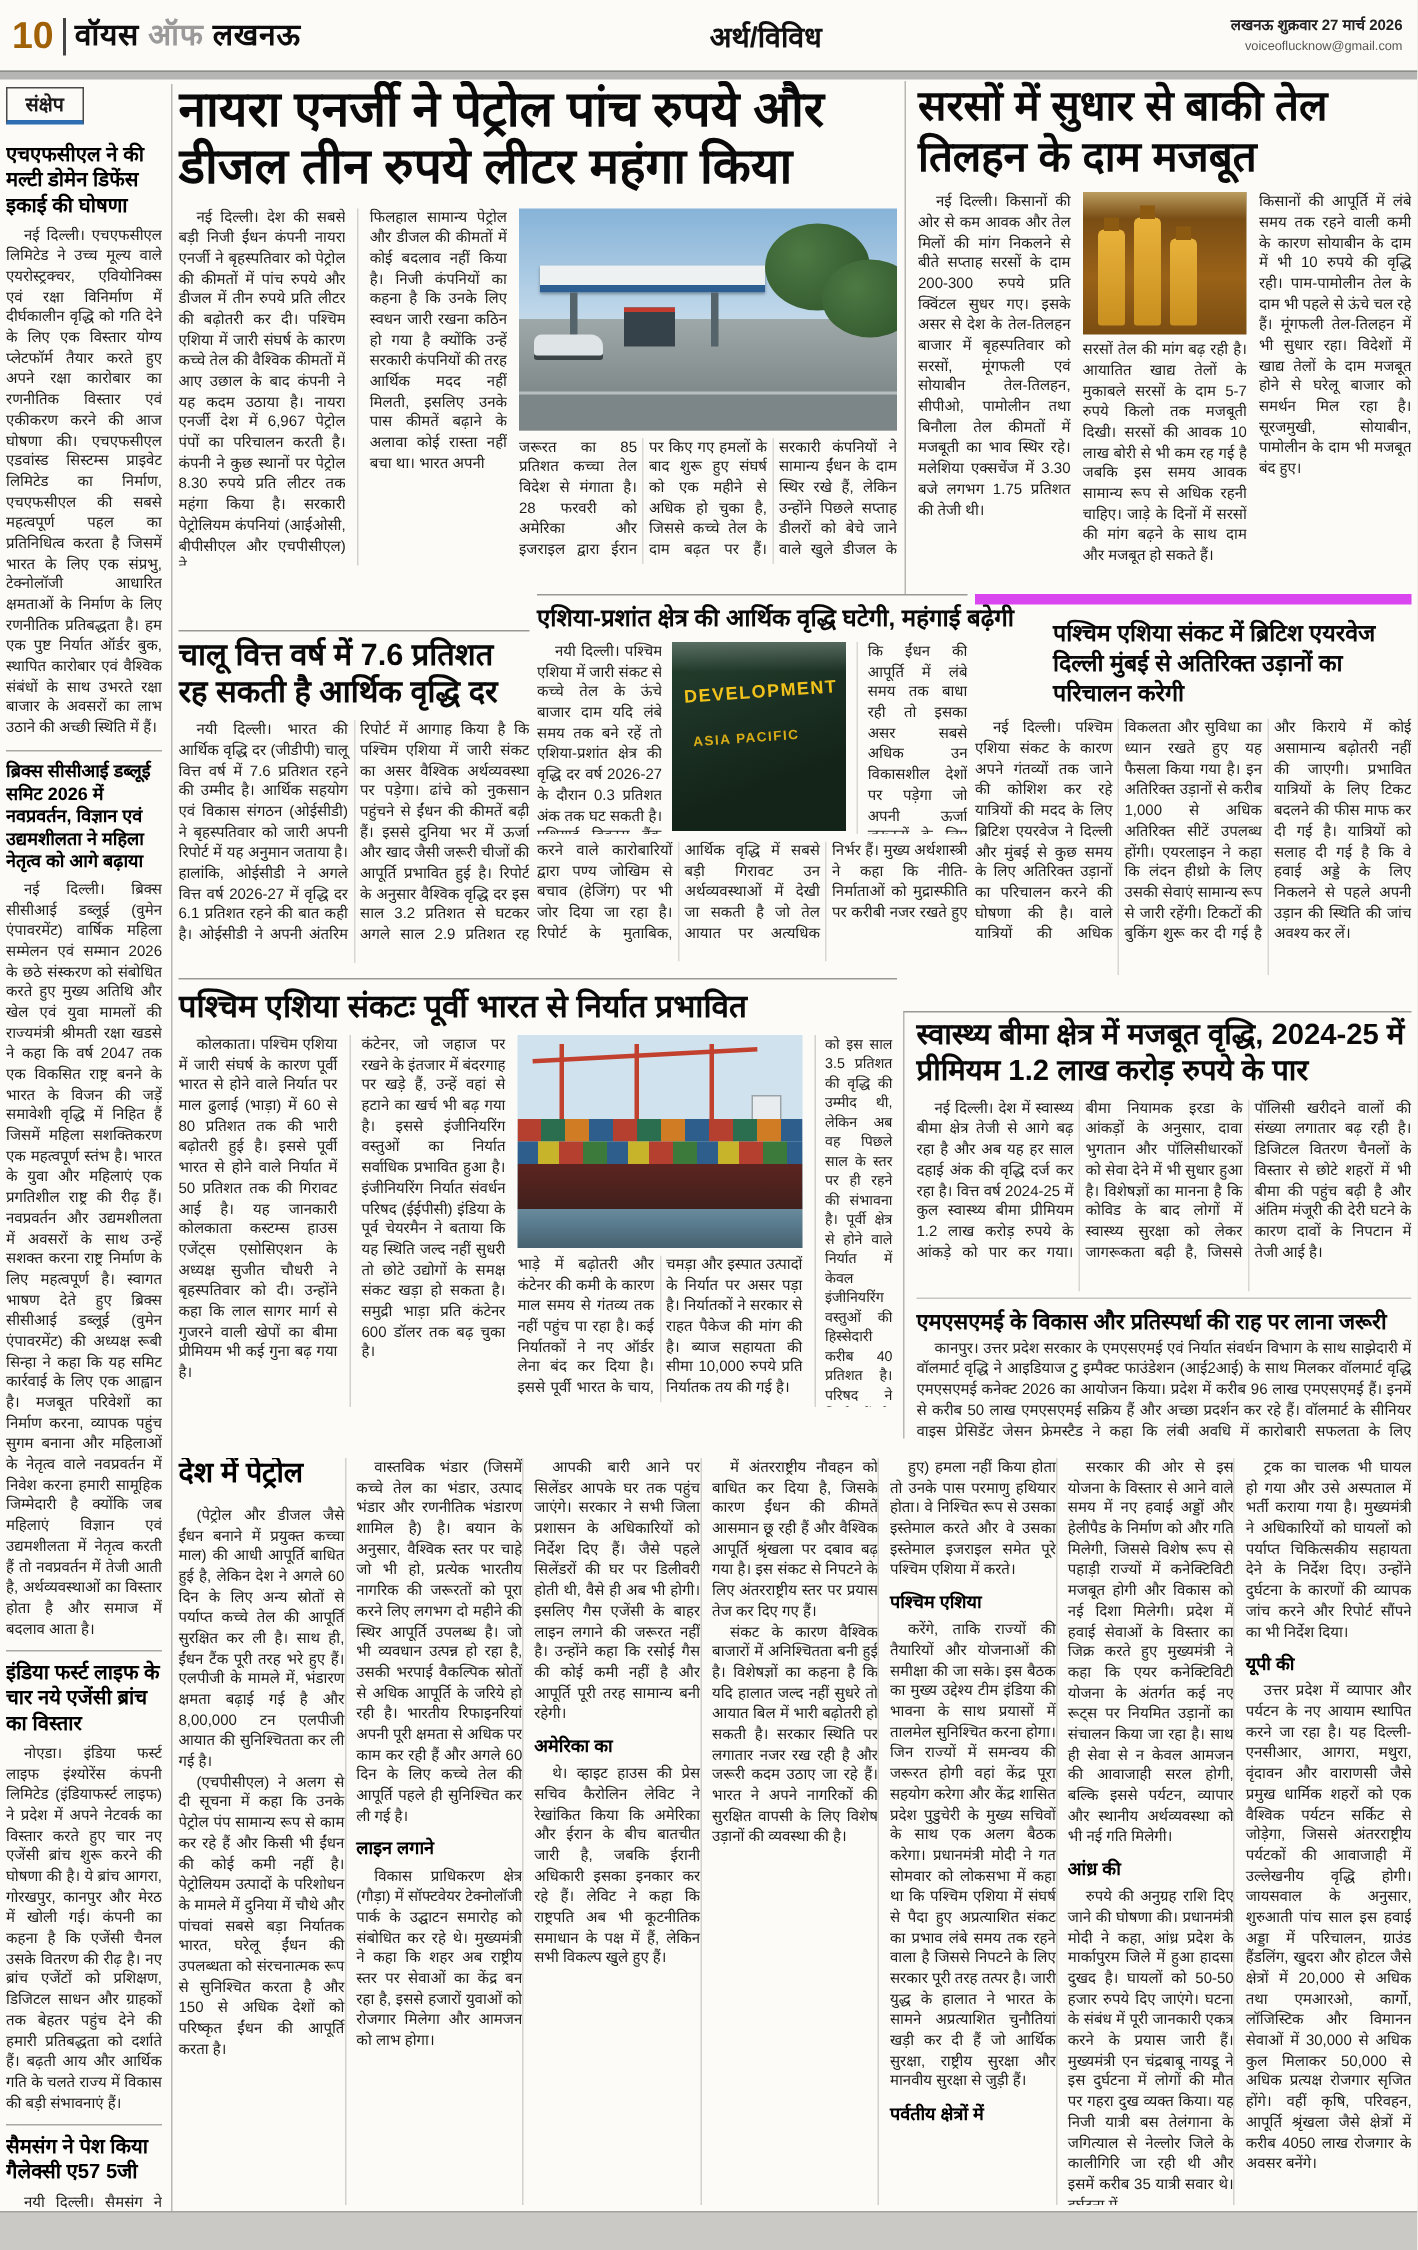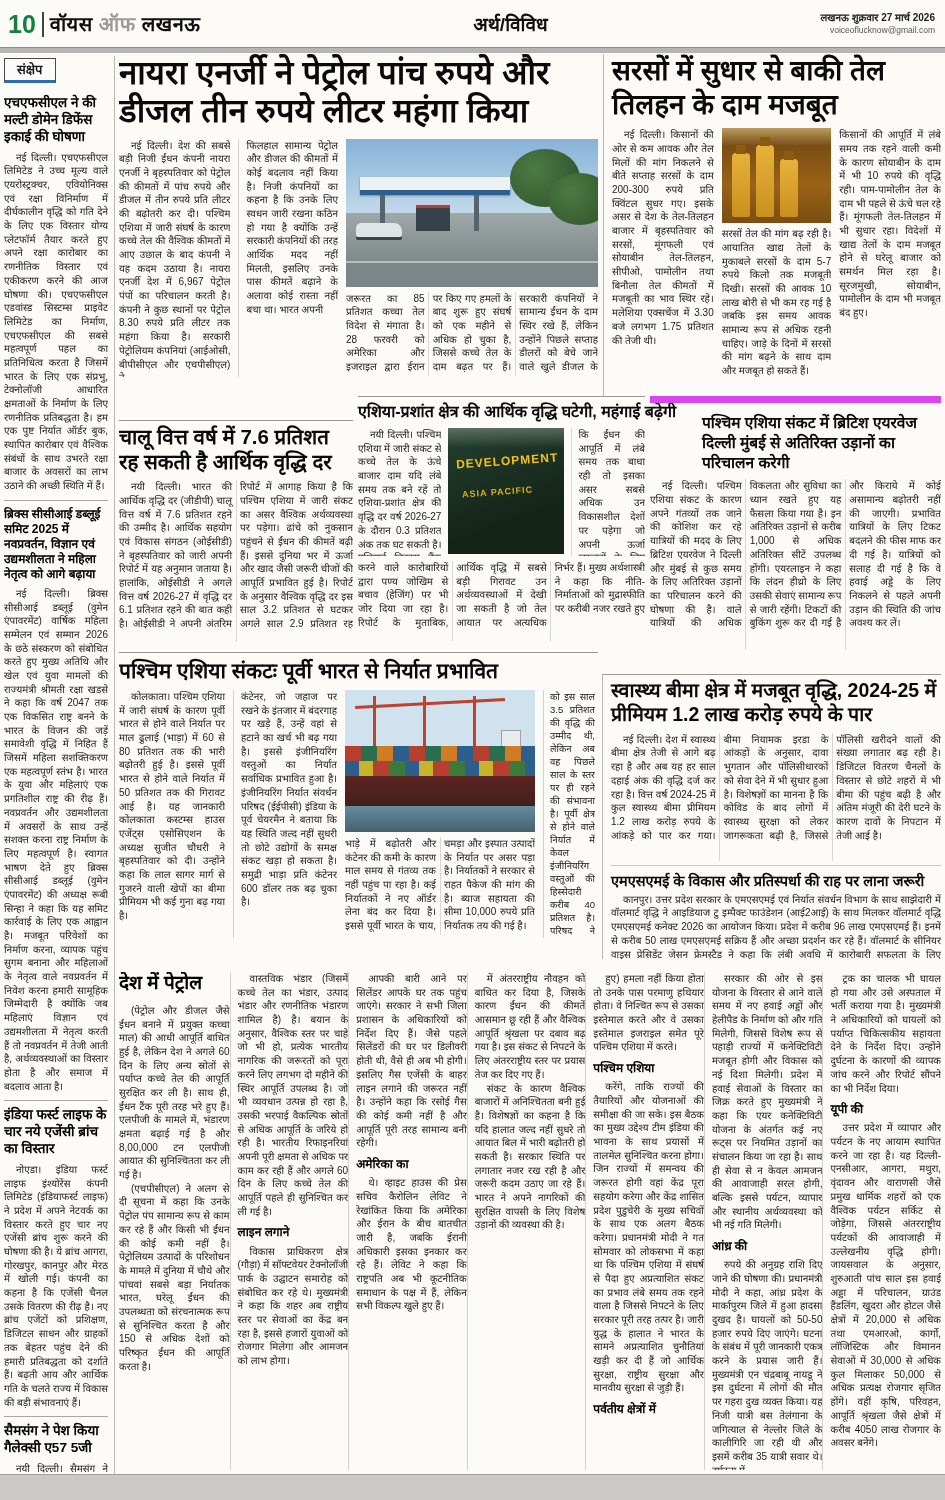--- a/index.html
+++ b/index.html
@@ -2,21 +2,21 @@
 <html lang="hi"><head>
 <meta charset="utf-8">
 <style>
   *{margin:0;padding:0;box-sizing:border-box}
   html,body{background:#e9e7e2}
   .page{position:relative;width:945px;height:1500px;background:#fcfbf7;overflow:hidden;
         font-family:"Liberation Sans","DejaVu Sans",sans-serif;color:#1b1b1b}
   
   .header{position:absolute;left:0;top:0;width:945px;height:46px;display:flex;align-items:center;justify-content:space-between;padding:2px 10px 0 8px}
   .mast-left{display:flex;align-items:center;gap:6px}
-  .pageno{font-size:25px;font-weight:800;color:#15803d;border-right:2px solid #444;padding-right:6px;line-height:1}
+  .pageno{font-size:25px;font-weight:800;color:#a16207;border-right:2px solid #444;padding-right:6px;line-height:1}
   .mast{font-size:20px;font-weight:800;color:#0d0d0d;letter-spacing:.5px;line-height:1}
   .mast .of{color:#9a9a9a;font-weight:800}
   .section{font-size:19px;font-weight:800;color:#111}
   .dateblock{text-align:right;line-height:1.25}
   .dateblock .d1{font-size:10px;font-weight:700;color:#222}
   .dateblock .d2{font-size:8.5px;color:#555}
   .hrule{position:absolute;left:0;top:47px;width:945px;height:6px;background:#b5b5b3;border-top:1px solid #8d8d8b}
   
   .jtxt{text-align:justify;font-size:10px;line-height:1.37;color:#1c1c1c;overflow:hidden}
   .jtxt p,.para{text-indent:12px}
@@ -123,21 +123,21 @@
   <div class="sidebar">
     <div class="brieftag">संक्षेप</div>
 
     <div>
       <div class="shead">एचएफसीएल ने की मल्टी डोमेन डिफेंस इकाई की घोषणा</div>
       <div class="jtxt para">नई दिल्ली। एचएफसीएल लिमिटेड ने उच्च मूल्य वाले एयरोस्ट्रक्चर, एवियोनिक्स एवं रक्षा विनिर्माण में दीर्घकालीन वृद्धि को गति देने के लिए एक विस्तार योग्य प्लेटफॉर्म तैयार करते हुए अपने रक्षा कारोबार का रणनीतिक विस्तार एवं एकीकरण करने की आज घोषणा की। एचएफसीएल एडवांस्ड सिस्टम्स प्राइवेट लिमिटेड का निर्माण, एचएफसीएल की सबसे महत्वपूर्ण पहल का प्रतिनिधित्व करता है जिसमें भारत के लिए एक संप्रभु, टेक्नोलॉजी आधारित क्षमताओं के निर्माण के लिए रणनीतिक प्रतिबद्धता है। हम एक पुष्ट निर्यात ऑर्डर बुक, स्थापित कारोबार एवं वैश्विक संबंधों के साथ उभरते रक्षा बाजार के अवसरों का लाभ उठाने की अच्छी स्थिति में हैं।</div>
     </div>
     <div class="sdiv"></div>
 
     <div>
-      <div class="shead small">ब्रिक्स सीसीआई डब्लूई समिट 2025 में नवप्रवर्तन, विज्ञान एवं उद्यमशीलता ने महिला नेतृत्व को आगे बढ़ाया</div>
+      <div class="shead small">ब्रिक्स सीसीआई डब्लूई समिट 2026 में नवप्रवर्तन, विज्ञान एवं उद्यमशीलता ने महिला नेतृत्व को आगे बढ़ाया</div>
       <div class="jtxt para">नई दिल्ली। ब्रिक्स सीसीआई डब्लूई (वुमेन एंपावरमेंट) वार्षिक महिला सम्मेलन एवं सम्मान 2026 के छठे संस्करण को संबोधित करते हुए मुख्य अतिथि और खेल एवं युवा मामलों की राज्यमंत्री श्रीमती रक्षा खडसे ने कहा कि वर्ष 2047 तक एक विकसित राष्ट्र बनने के भारत के विजन की जड़ें समावेशी वृद्धि में निहित हैं जिसमें महिला सशक्तिकरण एक महत्वपूर्ण स्तंभ है। भारत के युवा और महिलाएं एक प्रगतिशील राष्ट्र की रीढ़ हैं। नवप्रवर्तन और उद्यमशीलता में अवसरों के साथ उन्हें सशक्त करना राष्ट्र निर्माण के लिए महत्वपूर्ण है। स्वागत भाषण देते हुए ब्रिक्स सीसीआई डब्लूई (वुमेन एंपावरमेंट) की अध्यक्ष रूबी सिन्हा ने कहा कि यह समिट कार्रवाई के लिए एक आह्वान है। मजबूत परिवेशों का निर्माण करना, व्यापक पहुंच सुगम बनाना और महिलाओं के नेतृत्व वाले नवप्रवर्तन में निवेश करना हमारी सामूहिक जिम्मेदारी है क्योंकि जब महिलाएं विज्ञान एवं उद्यमशीलता में नेतृत्व करती हैं तो नवप्रवर्तन में तेजी आती है, अर्थव्यवस्थाओं का विस्तार होता है और समाज में बदलाव आता है।</div>
     </div>
     <div class="sdiv"></div>
 
     <div>
       <div class="shead">इंडिया फर्स्ट लाइफ के चार नये एजेंसी ब्रांच का विस्तार</div>
       <div class="jtxt para">नोएडा। इंडिया फर्स्ट लाइफ इंश्योरेंस कंपनी लिमिटेड (इंडियाफर्स्ट लाइफ) ने प्रदेश में अपने नेटवर्क का विस्तार करते हुए चार नए एजेंसी ब्रांच शुरू करने की घोषणा की है। ये ब्रांच आगरा, गोरखपुर, कानपुर और मेरठ में खोली गई। कंपनी का कहना है कि एजेंसी चैनल उसके वितरण की रीढ़ है। नए ब्रांच एजेंटों को प्रशिक्षण, डिजिटल साधन और ग्राहकों तक बेहतर पहुंच देने की हमारी प्रतिबद्धता को दर्शाते हैं। बढ़ती आय और आर्थिक गति के चलते राज्य में विकास की बड़ी संभावनाएं हैं।</div>
     </div>
     <div class="sdiv"></div>
 

